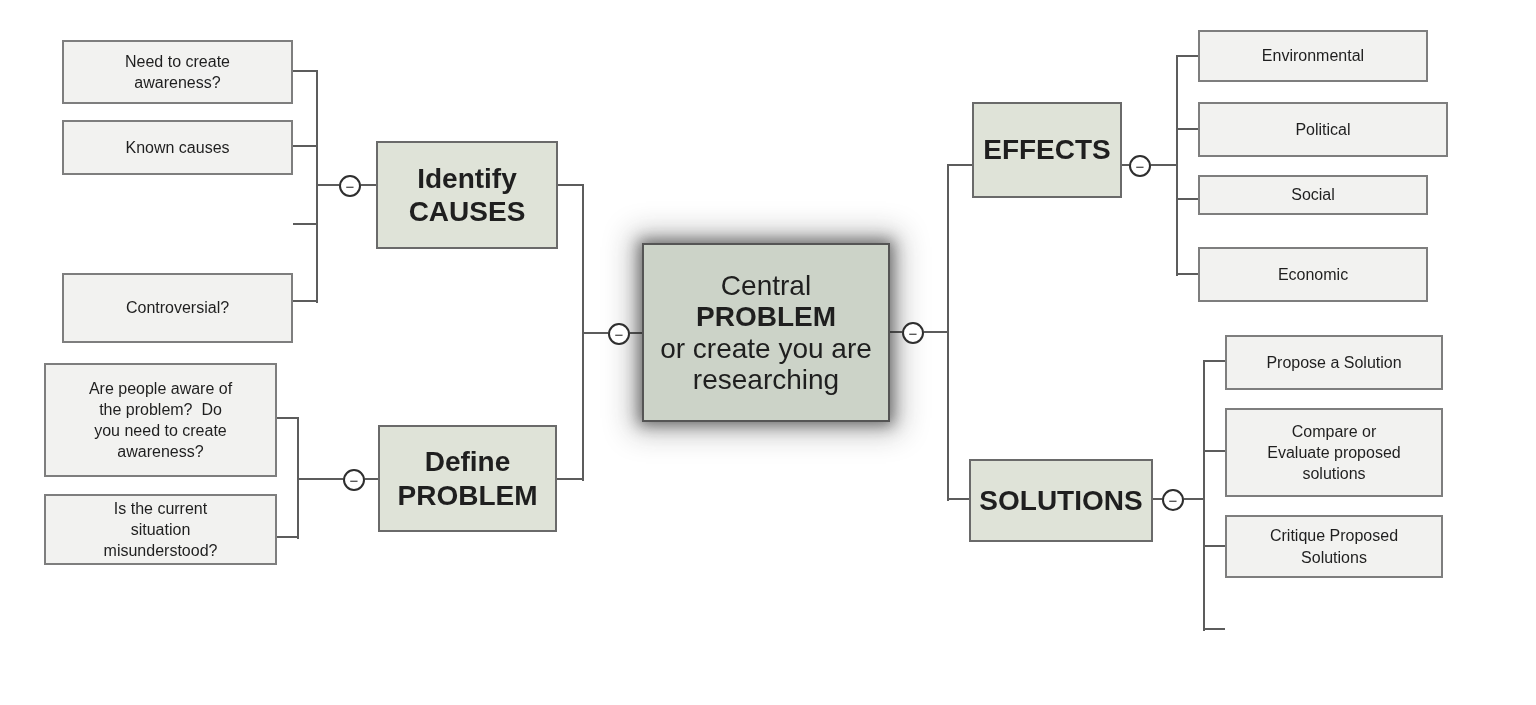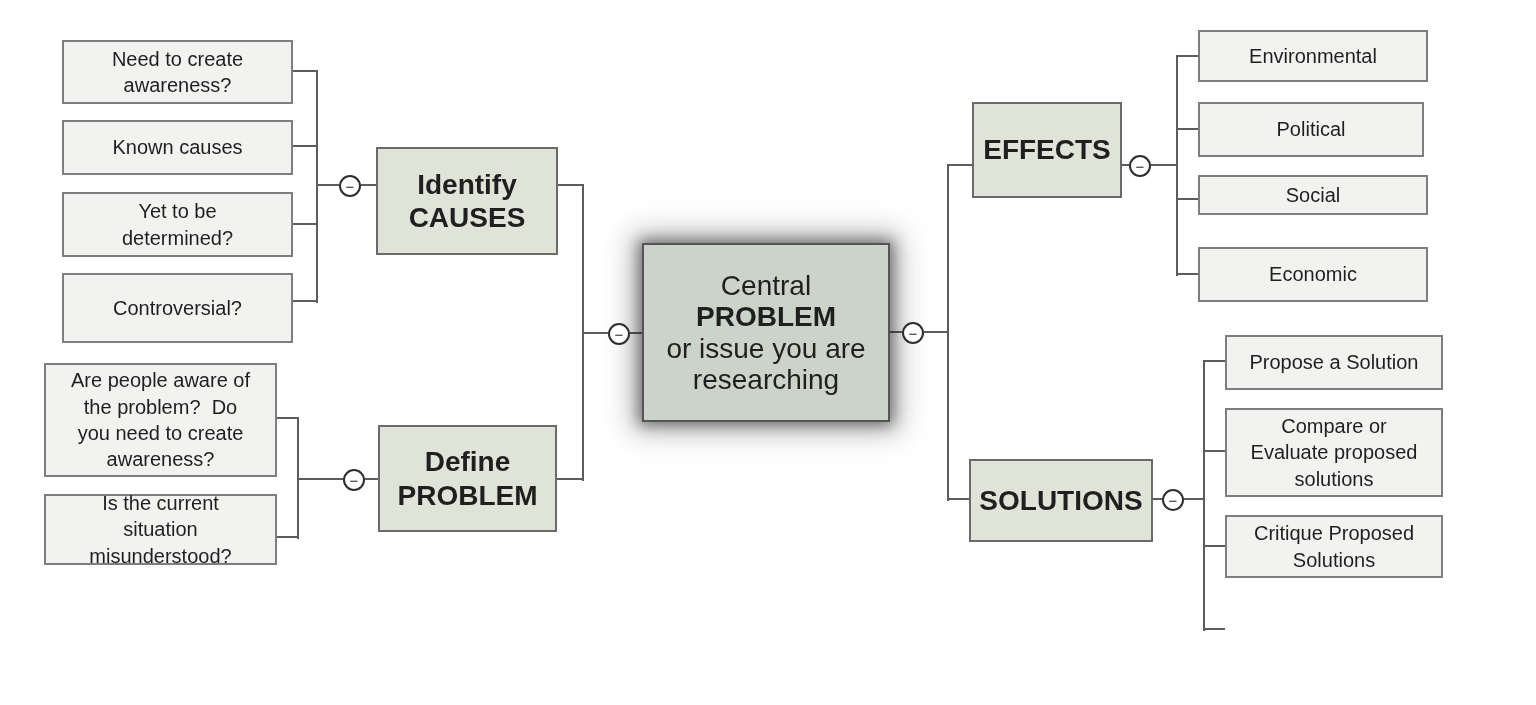--- a/index.html
+++ b/index.html
@@ -6,21 +6,21 @@
   .canvas{
     position:relative;width:1536px;height:705px;background:#ffffff;overflow:hidden;
     font-family:"Liberation Sans","DejaVu Sans",sans-serif;color:var(--text,#1f1f1f);
   }
   .box{
     position:absolute;display:flex;align-items:center;justify-content:center;
     text-align:center;box-sizing:border-box;white-space:pre-line;
   }
   .leaf{
     background:var(--leaf-fill);border:2px solid var(--leaf-border);
-    font-size:20px;line-height:1.32;padding:2px 18px;
+    font-size:16px;line-height:1.32;padding:2px 18px;
   }
   .topic{
     background:var(--topic-fill);border:2px solid var(--topic-border);
     font-weight:bold;font-size:28px;line-height:1.18;
   }
   .central{
     background:var(--central-fill);border:2px solid var(--central-border);
     font-size:28px;line-height:1.12;flex-direction:column;padding:0 4px;
     box-shadow:0 0 14px 3px rgba(30,30,30,0.55), 0 0 28px 10px rgba(30,30,30,0.28);
   }
@@ -84,45 +84,43 @@
   <div class="toggle" style="left:339px;top:175px">−</div>
   <div class="toggle" style="left:343px;top:469px">−</div>
   <div class="toggle" style="left:608px;top:323px">−</div>
   <div class="toggle" style="left:902px;top:322px">−</div>
   <div class="toggle" style="left:1129px;top:155px">−</div>
   <div class="toggle" style="left:1162px;top:489px">−</div>
 
   <div class="box leaf" style="left:62px;top:40px;width:231px;height:64px">Need to create
 awareness?</div>
   <div class="box leaf" style="left:62px;top:120px;width:231px;height:55px">Known causes</div>
-  <div class="box leaf" style="left:62px;top:192px;width:231px;height:65px">Yet to be
-determined?</div>
   <div class="box leaf" style="left:62px;top:273px;width:231px;height:70px">Controversial?</div>
-  <div class="box topic" style="left:376px;top:147px;width:182px;height:108px">Identify
+  <div class="box topic" style="left:376px;top:141px;width:182px;height:108px">Identify
 CAUSES</div>
 
   <div class="box leaf" style="left:44px;top:363px;width:233px;height:114px">Are people aware of
 the problem?&nbsp; Do
 you need to create
 awareness?</div>
   <div class="box leaf" style="left:44px;top:494px;width:233px;height:71px">Is the current
 situation
 misunderstood?</div>
   <div class="box topic" style="left:378px;top:425px;width:179px;height:107px">Define
 PROBLEM</div>
 
   <div class="box central" style="left:642px;top:243px;width:248px;height:179px">
     <span>Central</span>
     <span class="main">PROBLEM</span>
-    <span>or issue you are researching</span>
+    <span>or create you are researching</span>
   </div>
 
   <div class="box topic" style="left:972px;top:102px;width:150px;height:96px">EFFECTS</div>
   <div class="box leaf" style="left:1198px;top:30px;width:230px;height:52px">Environmental</div>
-  <div class="box leaf" style="left:1198px;top:102px;width:226px;height:55px">Political</div>
+  <div class="box leaf" style="left:1198px;top:102px;width:250px;height:55px">Political</div>
   <div class="box leaf" style="left:1198px;top:175px;width:230px;height:40px">Social</div>
   <div class="box leaf" style="left:1198px;top:247px;width:230px;height:55px">Economic</div>
 
   <div class="box topic" style="left:969px;top:459px;width:184px;height:83px">SOLUTIONS</div>
   <div class="box leaf" style="left:1225px;top:335px;width:218px;height:55px">Propose a Solution</div>
   <div class="box leaf" style="left:1225px;top:408px;width:218px;height:89px">Compare or
 Evaluate proposed
 solutions</div>
   <div class="box leaf" style="left:1225px;top:515px;width:218px;height:63px">Critique Proposed
 Solutions</div>

